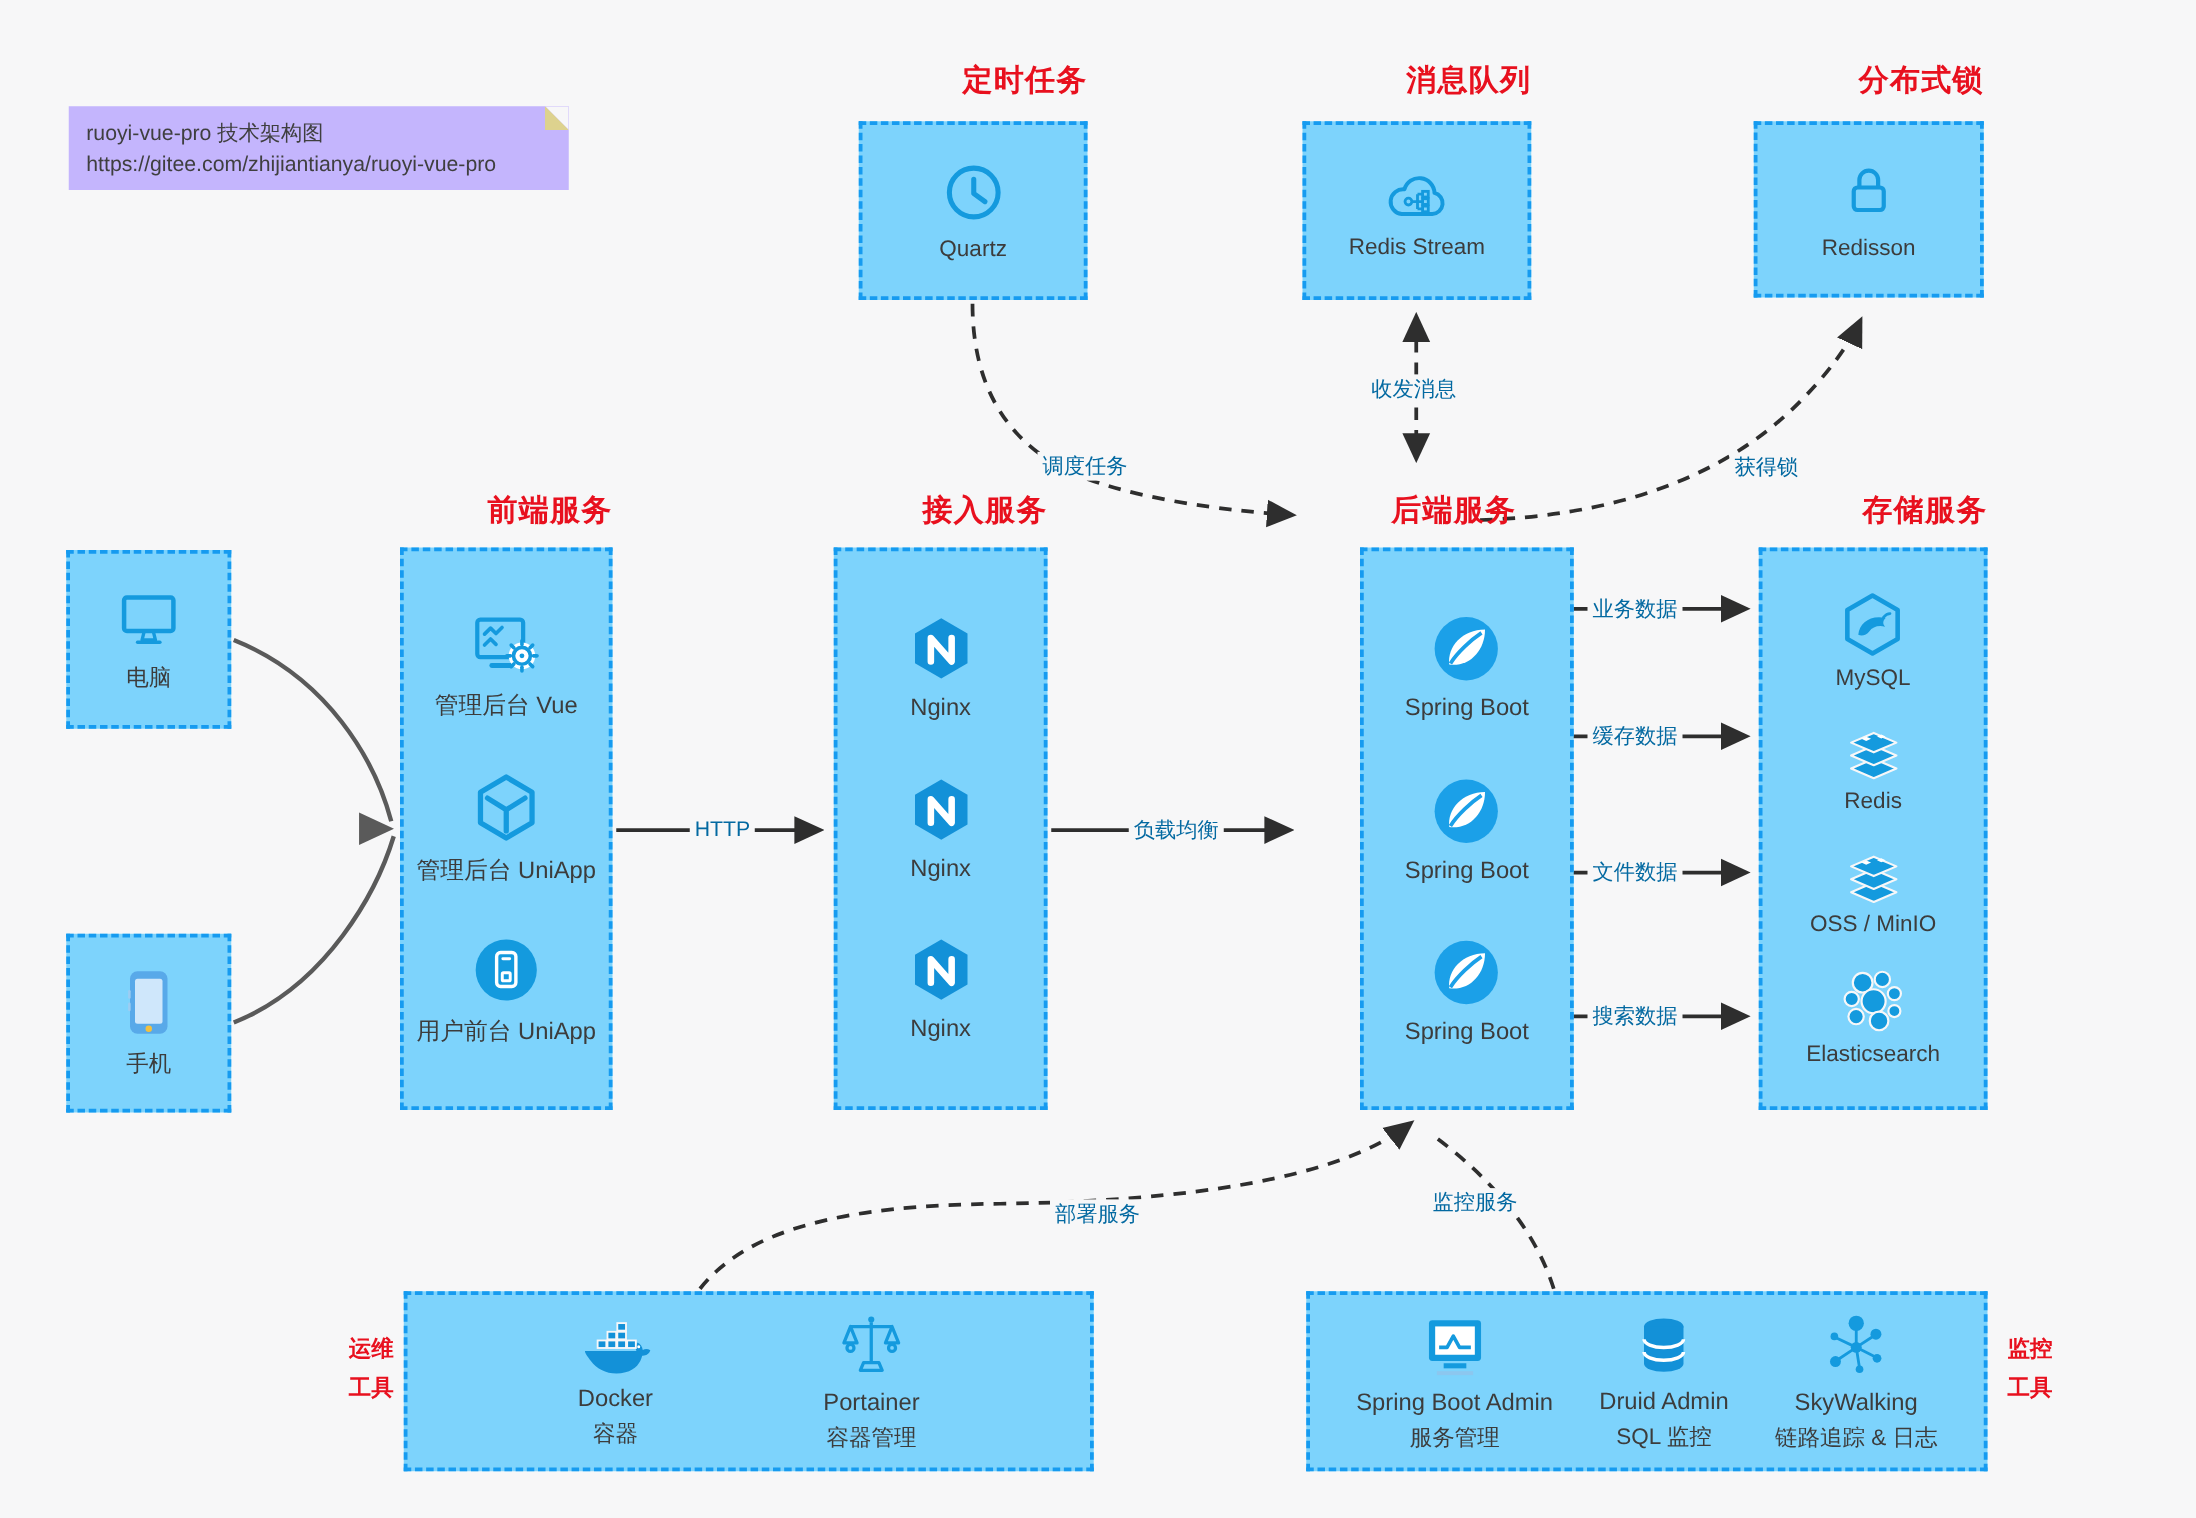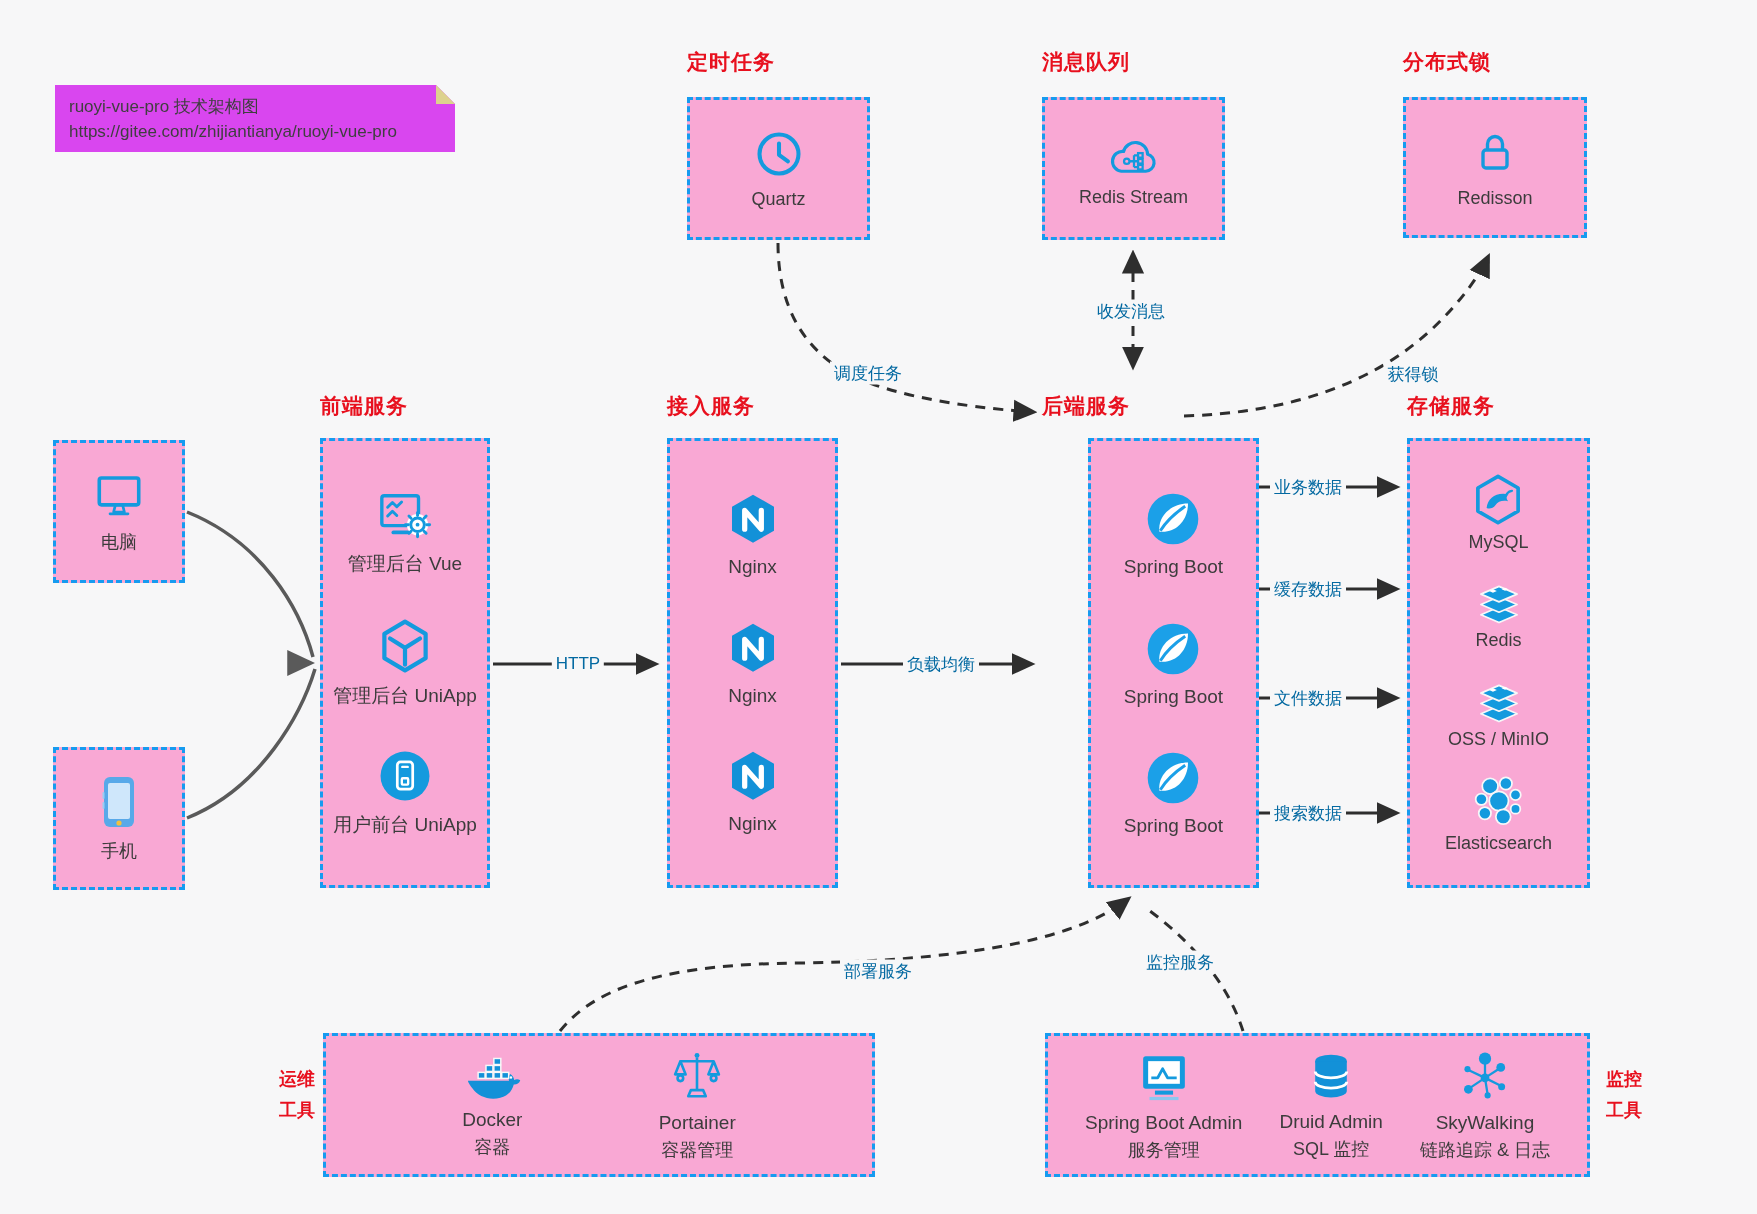--- a/index.html
+++ b/index.html
@@ -3,41 +3,41 @@
 <meta charset="utf-8">
 <style>
   html,body{margin:0;padding:0;background:#f7f7f8;}
   #canvas{position:relative;width:1757px;height:1214px;background:#f7f7f8;overflow:hidden;
           font-family:"Liberation Sans", sans-serif;color:#3c3c3c;}
   .wires{position:absolute;left:0;top:0;z-index:1;}
   .wire-gray{fill:none;stroke:#5a5a5a;stroke-width:3.5;}
   .wire-dark{fill:none;stroke:#2e2e2e;stroke-width:3;}
   .wire-dash{fill:none;stroke:#2e2e2e;stroke-width:3;stroke-dasharray:10 8;}
 
-  .gbox{position:absolute;background:#f9a8d4;border:3px dashed #169bf0;box-sizing:border-box;
+  .gbox{position:absolute;background:#7dd3fc;border:3px dashed #169bf0;box-sizing:border-box;
         display:flex;flex-direction:column;align-items:center;z-index:2;}
   .gbox.small{justify-content:center;gap:9px;}
   .gbox.col{justify-content:space-evenly;padding:8px 0;}
   .gbox.row{flex-direction:row;justify-content:space-evenly;align-items:center;}
 
   .item{display:flex;flex-direction:column;align-items:center;gap:7px;}
   .item .lbl{font-size:19px;color:#3c3c3c;white-space:nowrap;}
   .item .sub{font-size:18px;color:#3c3c3c;white-space:nowrap;margin-top:-3px;}
   .gbox.small .lbl{font-size:18px;}
   .storage .item{gap:4px;}
   .storage .lbl{font-size:18px;}
 
-  .rtitle{position:absolute;color:#e8101e;font-weight:700;font-size:21px;text-align:left;
+  .rtitle{position:absolute;color:#e8101e;font-weight:700;font-size:24px;text-align:right;
           z-index:2;letter-spacing:1px;white-space:nowrap;}
   .rside{position:absolute;color:#e8101e;font-weight:700;font-size:18px;line-height:31px;z-index:2;}
 
   .elabel{position:absolute;transform:translate(-50%,-50%);background:#f7f7f8;color:#0369a1;
           font-size:17px;padding:0 4px;z-index:3;white-space:nowrap;}
 
-  .note{position:absolute;left:55px;top:85px;width:400px;height:67px;background:#d946ef;
+  .note{position:absolute;left:55px;top:85px;width:400px;height:67px;background:#c4b5fd;
         color:#3f3f3f;font-size:17px;line-height:25px;padding:9px 0 0 14px;box-sizing:border-box;z-index:2;}
   .note::before{content:"";position:absolute;top:0;right:0;width:19px;height:19px;
         background:#f7f7f8;clip-path:polygon(0 0,100% 0,100% 100%);}
   .note::after{content:"";position:absolute;top:0;right:0;width:19px;height:19px;
         background:#ddd28e;clip-path:polygon(0 0,100% 100%,0 100%);}
   svg{display:block;}
 </style>
 </head>
 <body>
 

